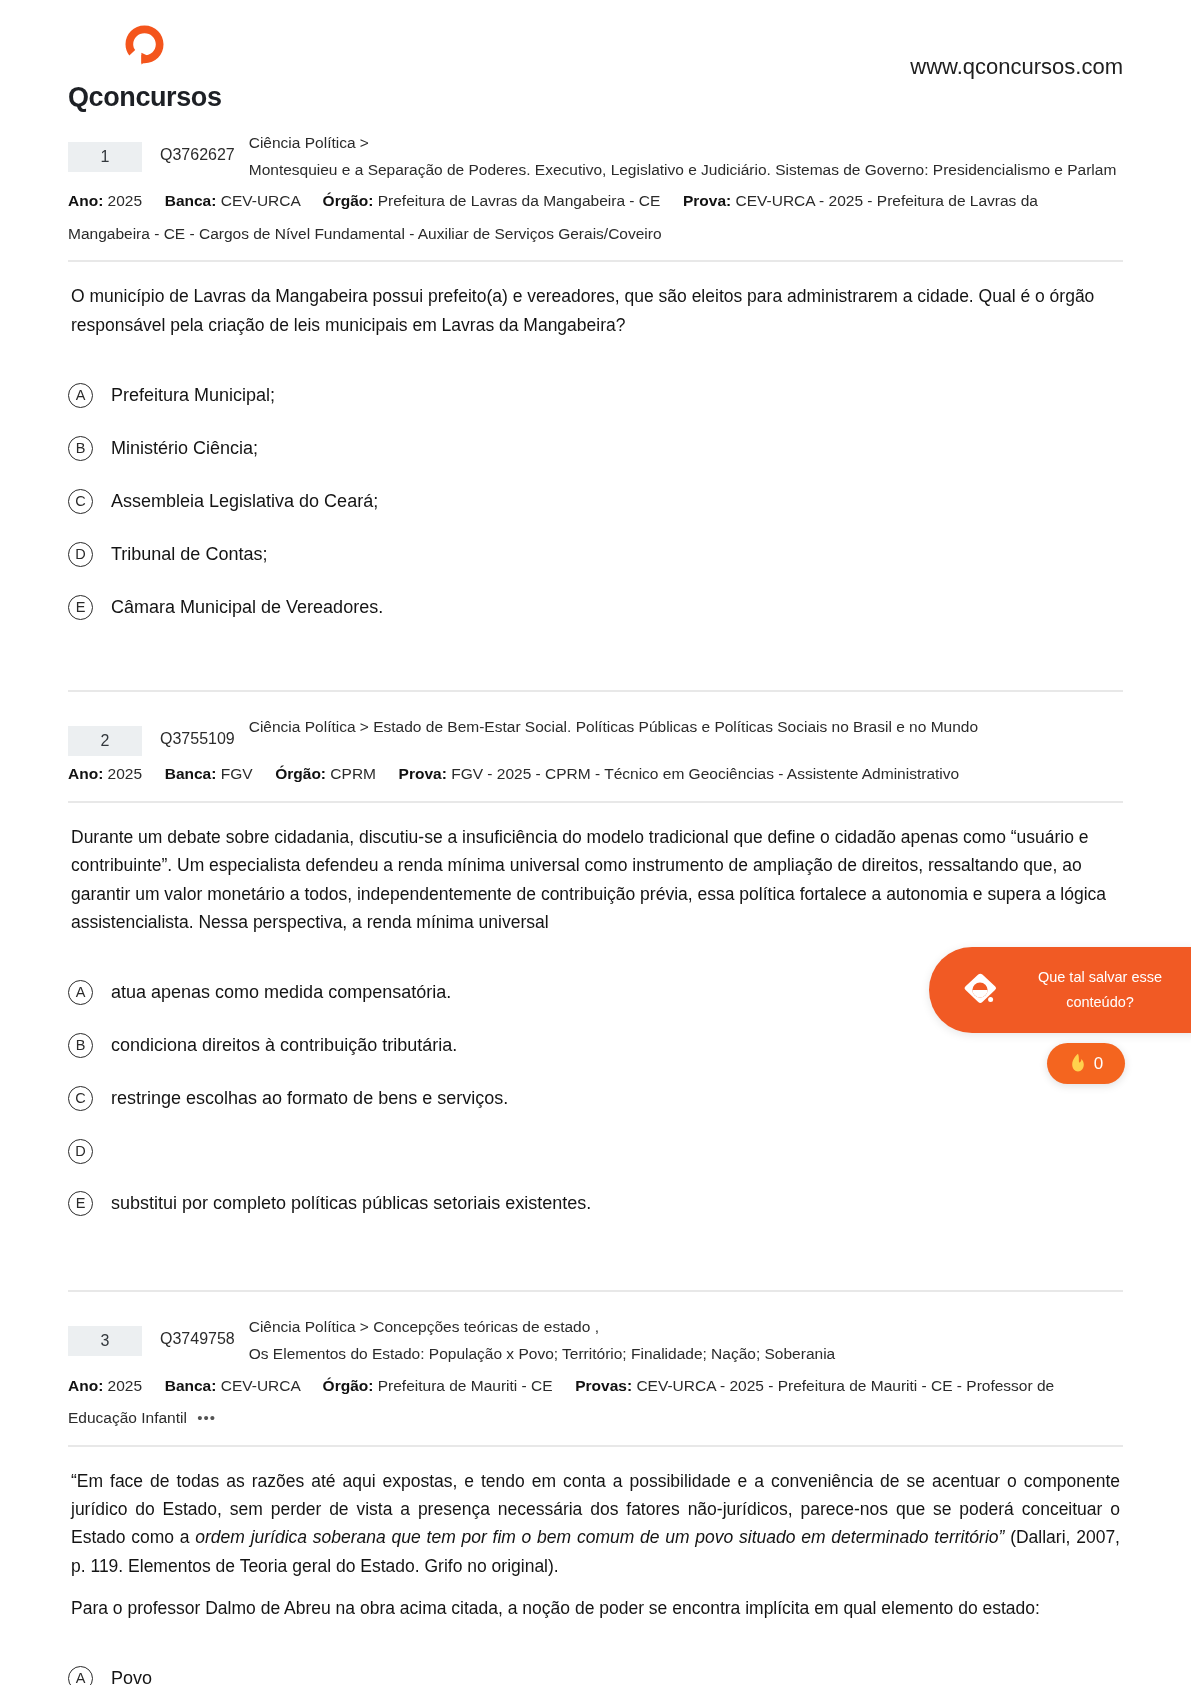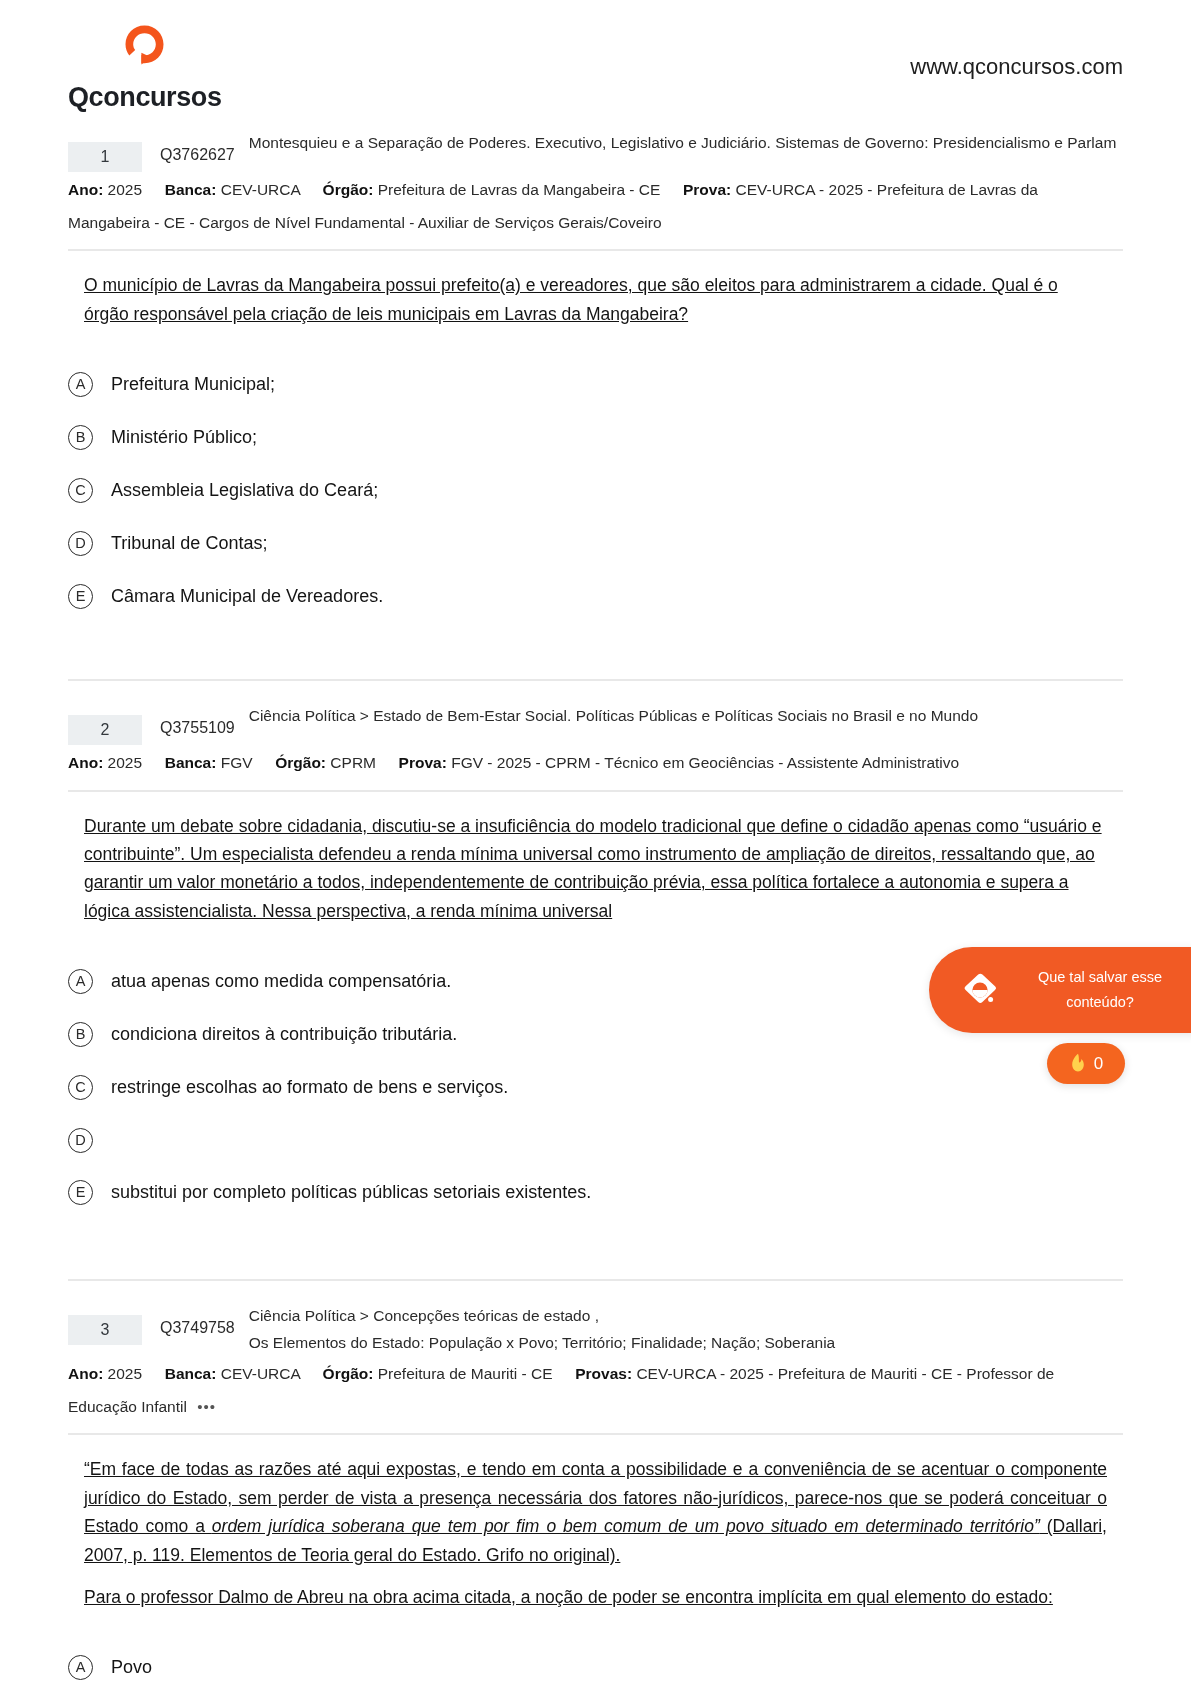--- a/index.html
+++ b/index.html
@@ -119,21 +119,21 @@
     border-top: 2px solid #e8e8e8;
     margin-top: 10px;
   }
 
   .q-statement {
     font-size: 17.5px;
     line-height: 1.62;
     color: #141414;
     padding: 20px 0 4px;
   }
-  .q-statement p { margin: 0 16px 14px; text-decoration: underline; }
+  .q-statement p { margin: 0 3px 14px; }
   .q-statement.justified p { text-align: justify; }
   .q-statement i { font-style: italic; }
 
   
   .alts { padding: 12px 0 26px; }
   .alt {
     display: flex;
     align-items: flex-start;
     gap: 18px;
     padding: 13px 0;
@@ -217,20 +217,21 @@
       <span class="brand-name">Qconcursos</span>
     </div>
     <div class="site-url">www.qconcursos.com</div>
   </div>
 
   <div class="question">
     <div class="q-head">
       <div class="q-index">1</div>
       <div class="q-code">Q3762627</div>
       <div class="q-crumbs">
+        <span class="crumb-line">Ciência Política &gt;</span>
         <span class="crumb-line">Montesquieu e a Separação de Poderes. Executivo, Legislativo e Judiciário. Sistemas de Governo: Presidencialismo e Parlam</span>
       </div>
     </div>
     <div class="q-meta">
       <b>Ano:</b>
       <span>2025</span>
       <span class="meta-sep"></span>
       <b>Banca:</b>
       <span>CEV-URCA</span>
       <span class="meta-sep"></span>
@@ -244,21 +245,21 @@
     <div class="q-statement">
       <p>O município de Lavras da Mangabeira possui prefeito(a) e vereadores, que são eleitos para administrarem a cidade. Qual é o órgão responsável pela criação de leis municipais em Lavras da Mangabeira?</p>
     </div>
     <div class="alts">
       <div class="alt">
         <span class="alt-letter">A</span>
         <span class="alt-text">Prefeitura Municipal;</span>
       </div>
       <div class="alt">
         <span class="alt-letter">B</span>
-        <span class="alt-text">Ministério Público;</span>
+        <span class="alt-text">Ministério Ciência;</span>
       </div>
       <div class="alt">
         <span class="alt-letter">C</span>
         <span class="alt-text">Assembleia Legislativa do Ceará;</span>
       </div>
       <div class="alt">
         <span class="alt-letter">D</span>
         <span class="alt-text">Tribunal de Contas;</span>
       </div>
       <div class="alt">

